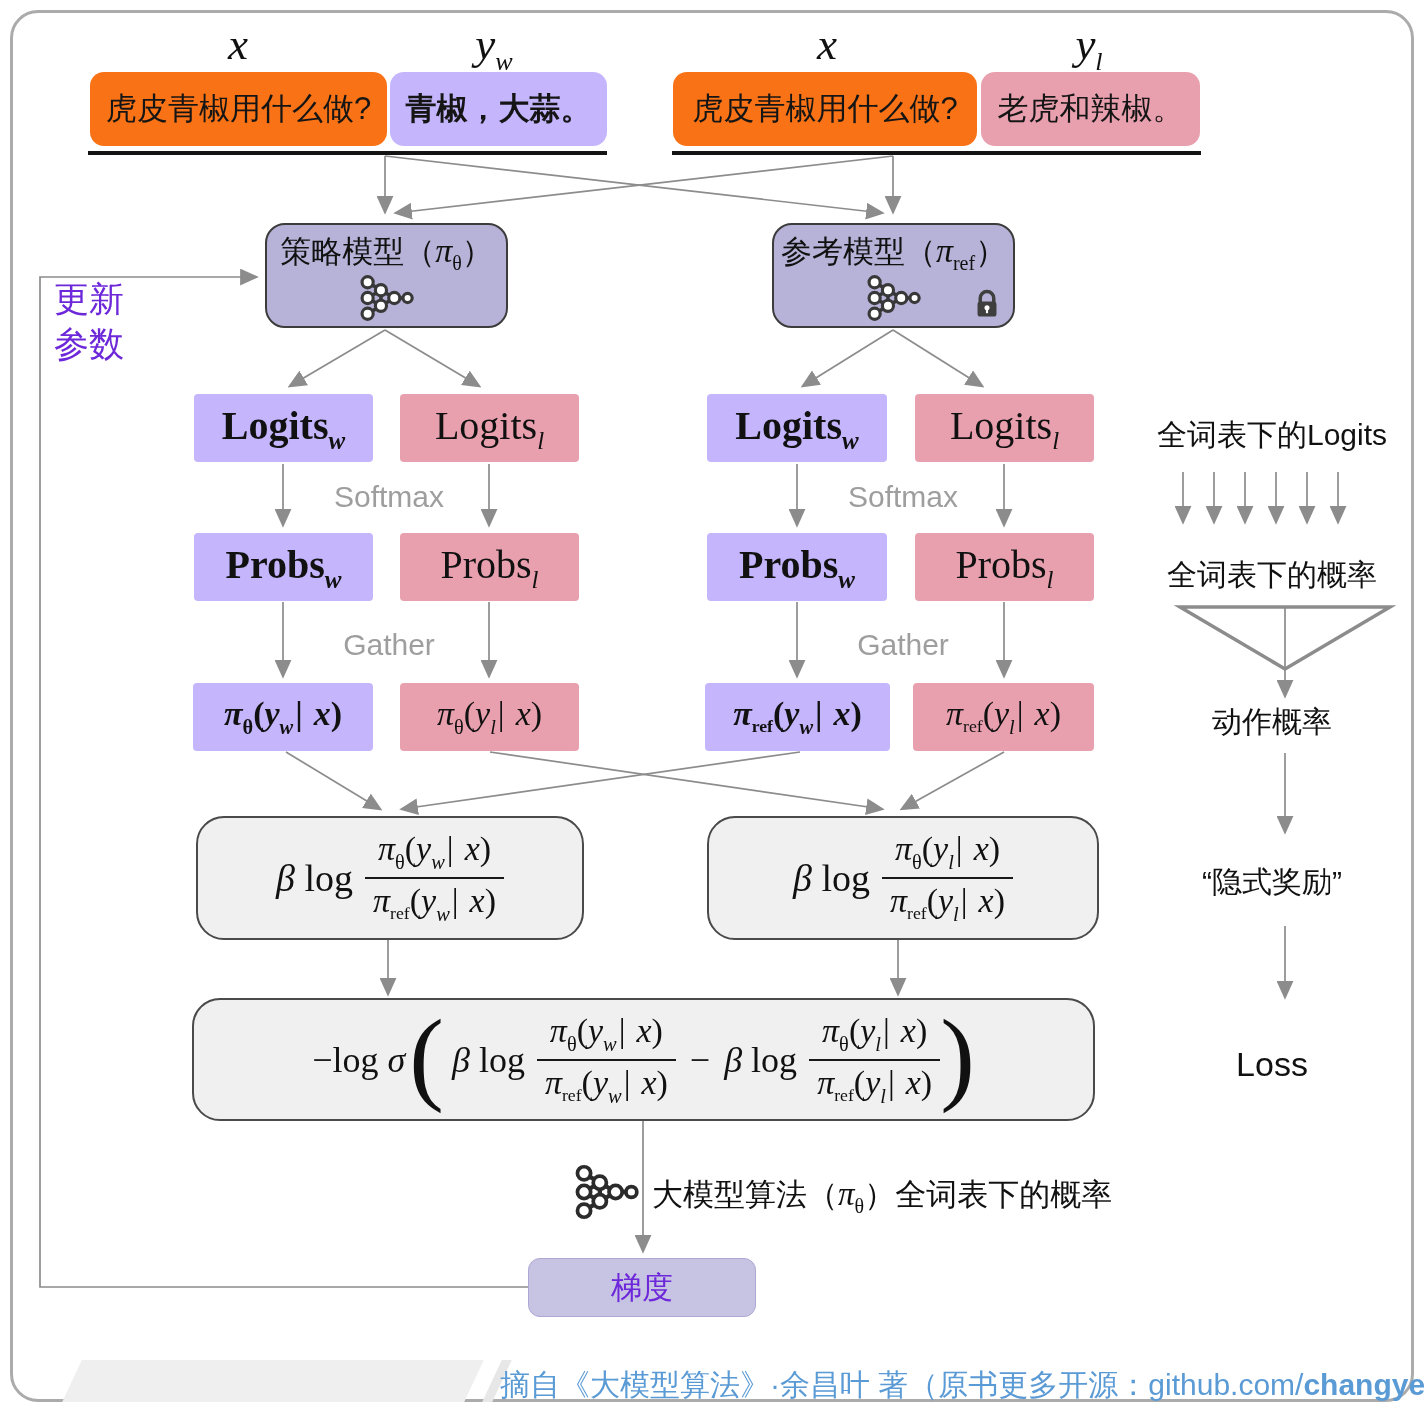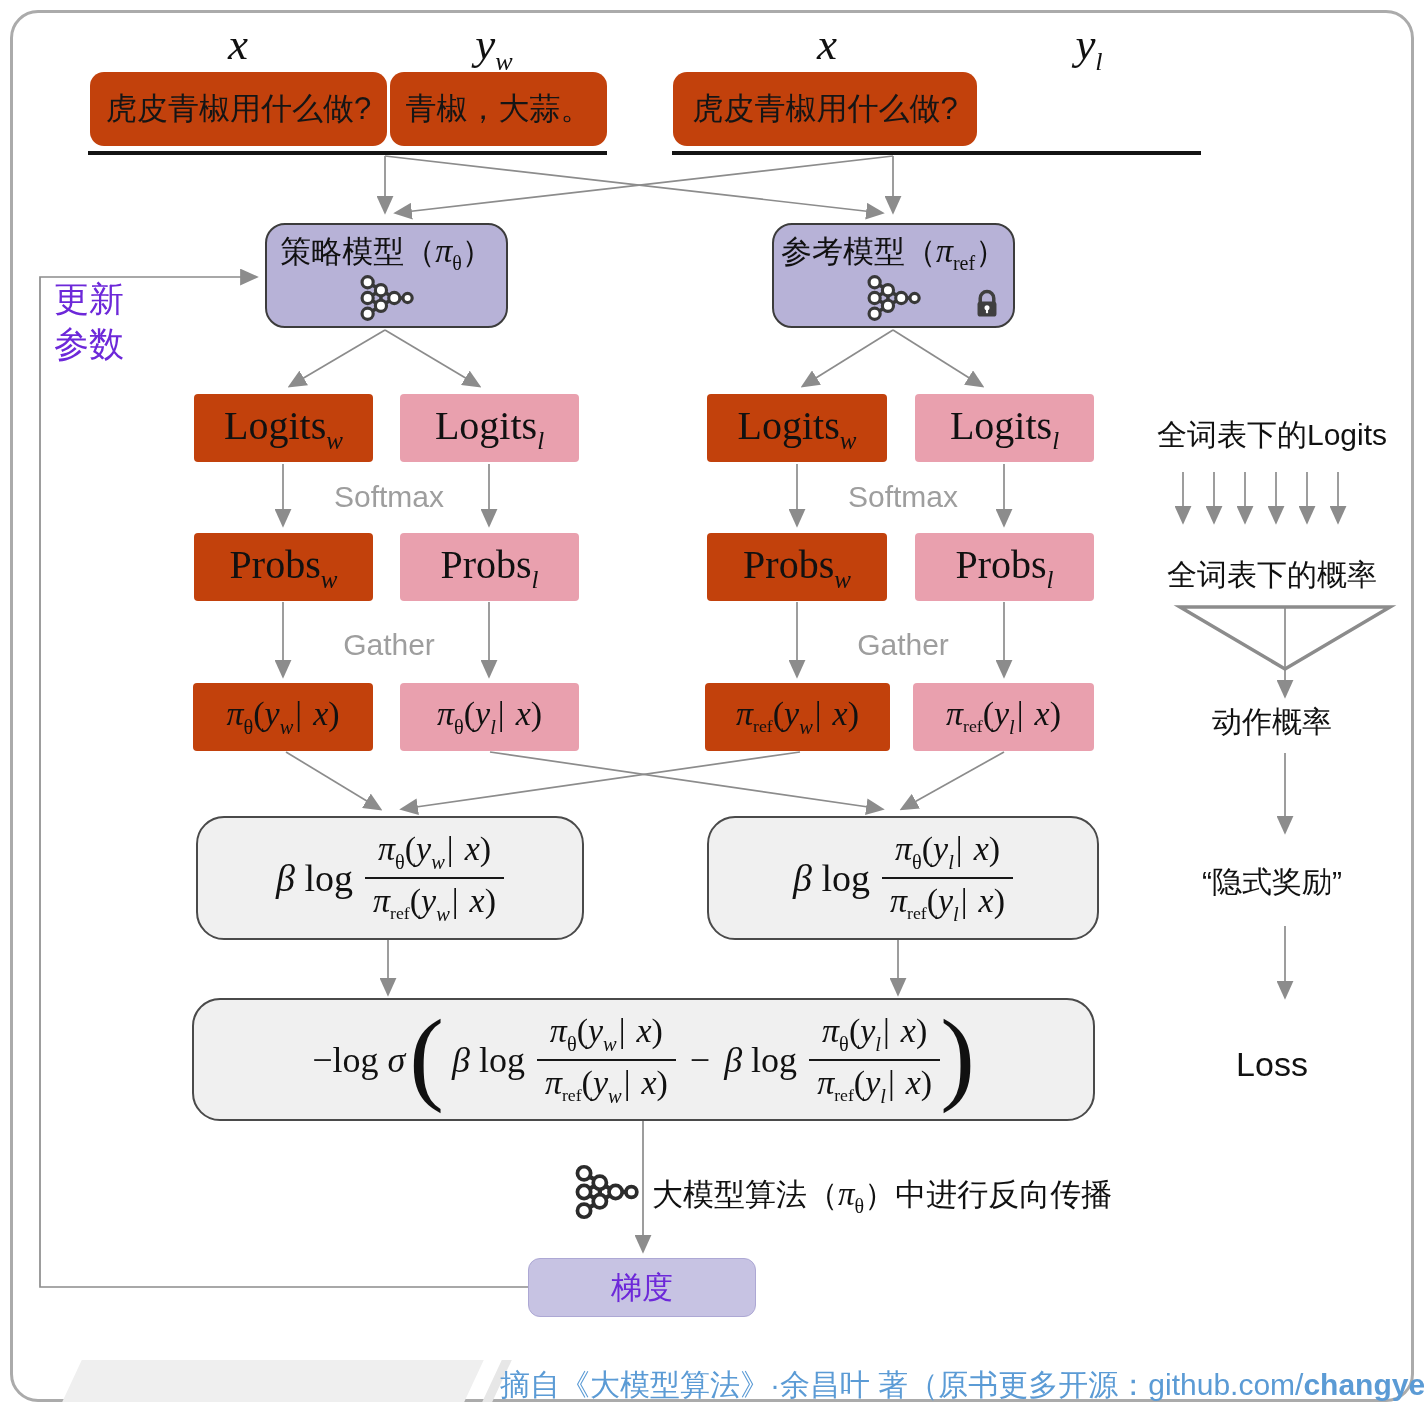--- a/index.html
+++ b/index.html
@@ -7,22 +7,22 @@
   .canvas{position:relative;width:1424px;height:1410px;background:#ffffff;overflow:hidden;}
   .abs{position:absolute;}
   .frame{position:absolute;left:10px;top:10px;width:1398px;height:1386px;
          border:3px solid #ABABAB;border-radius:28px;}
   
   .pairlab{font-family:"Liberation Serif",serif;font-size:45px;text-align:center;}
   .pairlab i{font-style:italic;}
   .pairlab sub{font-size:.58em;vertical-align:-.42em;}
   .dbox{position:absolute;height:74px;border-radius:14px;display:flex;align-items:center;
         justify-content:center;font-size:31px;color:#151515;}
-  .yellow{background:#c2410c;}
-  .blue{background:#c2410c;}
+  .yellow{background:#f97316;}
+  .blue{background:#c4b5fd;font-weight:bold;}
   .pink{background:#E9A0AE;}
   
   .model{position:absolute;width:243px;height:105px;background:#B7B2D7;border:2.5px solid #3C3C3C;
          border-radius:20px;display:flex;flex-direction:column;align-items:center;padding-top:6px;box-sizing:border-box;}
   .model .mlabel{font-size:31px;color:#111;white-space:nowrap;}
   .model .mlabel i{font-family:"Liberation Serif",serif;font-style:italic;font-size:34px;}
   .model .mlabel sub{font-size:20px;vertical-align:-8px;font-family:"Liberation Serif",serif;}
   
   .fbox{position:absolute;height:68px;border-radius:4px;display:flex;align-items:center;justify-content:center;}
   .serifbig{font-family:"Liberation Serif",serif;font-size:40px;color:#111;}
@@ -134,20 +134,21 @@
   <div class="abs pairlab" style="left:434px;top:18px;width:120px;">
     <i>y</i><sub><i>w</i></sub></div>
   <div class="abs pairlab" style="left:767px;top:18px;width:120px;">
     <i>x</i></div>
   <div class="abs pairlab" style="left:1029px;top:18px;width:120px;">
     <i>y</i><sub><i>l</i></sub></div>
 
   <div class="dbox yellow" style="left:90px;top:72px;width:297px;">虎皮青椒用什么做?</div>
   <div class="dbox blue" style="left:390px;top:72px;width:217px;">青椒，大蒜。</div>
   <div class="dbox yellow" style="left:673px;top:72px;width:304px;">虎皮青椒用什么做?</div>
+  <div class="dbox pink" style="left:981px;top:72px;width:219px;">老虎和辣椒。</div>
 
   <div class="model" style="left:772px;top:223px;">
     <div class="mlabel"><span>参考模型</span><span>（</span><i>π</i><sub class="rm">ref</sub><span>）</span></div>
     <svg width="58" height="46" viewBox="0 0 46 38">
       <g stroke="#383838" stroke-width="3">
         <line x1="7" y1="6" x2="18" y2="12.5"></line>
           <line x1="7" y1="19" x2="18" y2="12.5"></line>
         <line x1="7" y1="19" x2="18" y2="25.5"></line>
           <line x1="7" y1="32" x2="18" y2="25.5"></line>
         <line x1="18" y1="12.5" x2="18" y2="25.5"></line>
@@ -295,21 +296,21 @@
       <circle cx="7" cy="6" r="4.6"></circle>
         <circle cx="7" cy="19" r="4.6"></circle>
         <circle cx="7" cy="32" r="4.6"></circle>
       <circle cx="18" cy="12.5" r="4.6"></circle>
         <circle cx="18" cy="25.5" r="4.6"></circle>
       <circle cx="29" cy="19" r="4.6"></circle>
         <circle cx="40" cy="19" r="3.8"></circle>
     </g>
   </svg>
   <div class="bptext">
-    <span>大模型算法（</span><i>π</i><sub>θ</sub><span>）中进行反向传播</span>
+    <span>大模型算法（</span><i>π</i><sub>θ</sub><span>）全词表下的概率</span>
   </div>
 
   <div class="gradbox">梯度</div>
 
   <div class="sidetext" style="left:1112px;top:415px;">全词表下的Logits</div>
   <div class="sidetext" style="left:1112px;top:555px;">全词表下的概率</div>
   <div class="sidetext" style="left:1112px;top:702px;">动作概率</div>
   <div class="sidetext" style="left:1112px;top:862px;">“隐式奖励”</div>
   <div class="sidetext" style="left:1112px;top:1045px;font-size:34px;">Loss</div>
 

